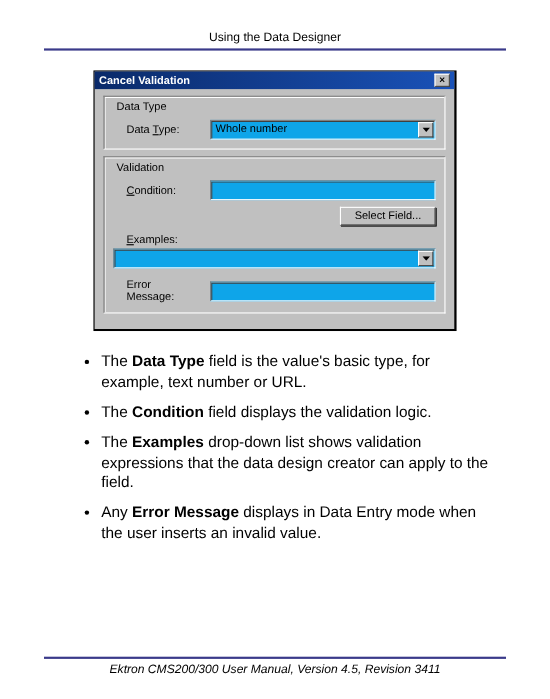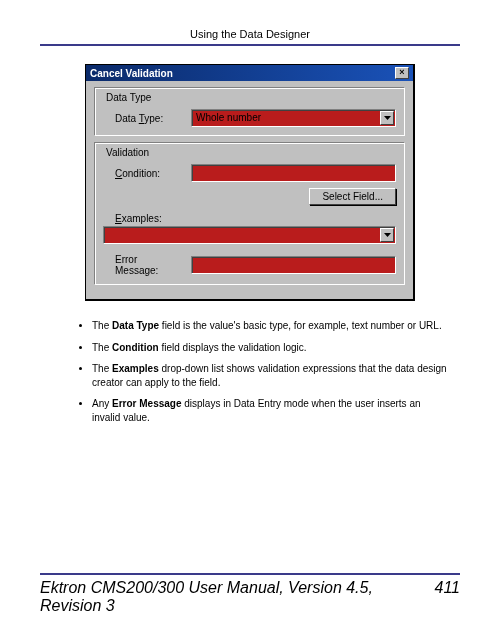--- a/index.html
+++ b/index.html
@@ -85,21 +85,21 @@
     display: flex;
     align-items: center;
     margin-top: 6px;
     gap: 8px;
   }
   .lbl { width: 68px; font-size: 10px; margin-left: 12px; }
   .lbl .ul { text-decoration: underline; }
   .sunken {
     flex: 1;
     height: 18px;
-    background: #b91c1c;
+    background: #0ea5e9;
     border: 1px solid #808080;
     border-right-color: #fff;
     border-bottom-color: #fff;
     box-shadow: inset 1px 1px 0 #404040;
     position: relative;
     font-size: 10px;
     padding: 2px 4px;
     color: #000;
   }
   .dd-btn, .dd-btn2 {
@@ -130,41 +130,41 @@
   }
   .btn-row {
     display: flex;
     justify-content: flex-end;
     gap: 6px;
     padding: 4px 2px 2px 0;
   }
   .select-field-row { display:flex; justify-content:flex-end; margin-top:6px; }
 
   
-  .body-text { margin: 0 12px 0 24px; font-size: 10px; line-height: 1.35; color:#000; }
+  .body-text { margin: 0 12px 0 24px; font-size: 14px; line-height: 1.35; color:#000; }
   ul.bullets { list-style: disc; margin: 0 0 8px 28px; padding: 0; }
   ul.bullets li { margin-bottom: 8px; }
   .bold { font-weight: bold; }
   .para { margin-top: 4px; }
 
   .footer {
     position: absolute;
     bottom: 20px;
     left: 40px;
     right: 40px;
   }
   .hr-bot {
     height: 2px;
     background: #3a3a8a;
     margin-bottom: 4px;
   }
   .footer-row {
     display: flex;
-    justify-content: space-between;
-    font-size: 16px;
+    justify-content: center;
+    font-size: 11px;
     font-style: italic;
     color: #000;
   }
 </style>
 </head>
 <body>
 
 <div class="page">
   <div class="header-line">Using the Data Designer</div>
   <div class="hr-top"></div>

